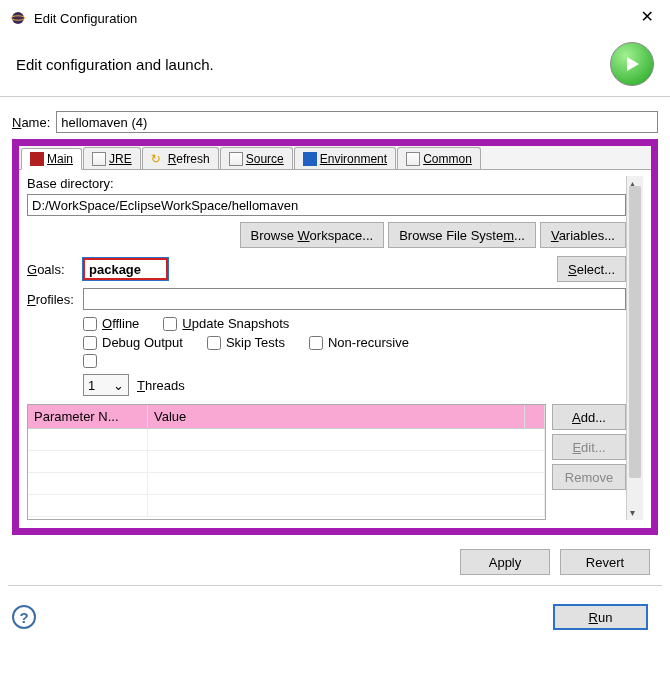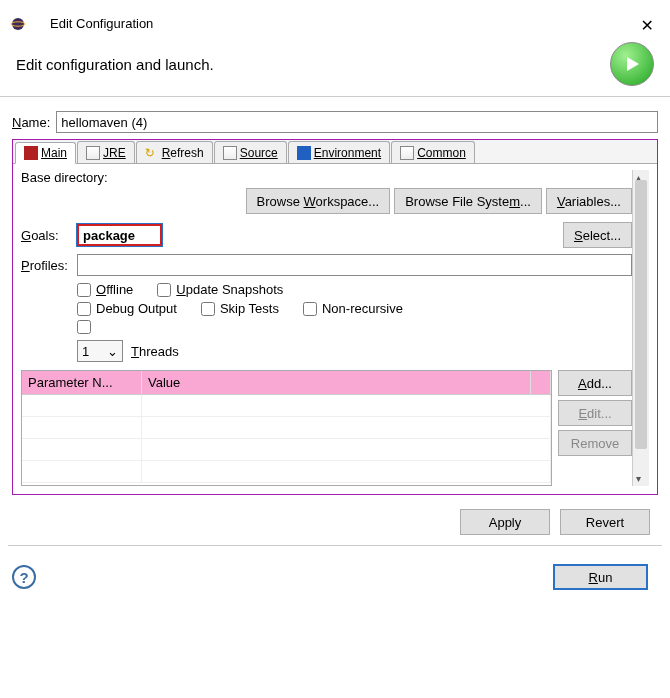--- a/index.html
+++ b/index.html
@@ -1,31 +1,31 @@
 <!DOCTYPE html>
 <html><head>
 <meta charset="utf-8">
 <style>
 * { box-sizing: border-box; margin: 0; padding: 0; }
 body { font-family: "Segoe UI", Tahoma, sans-serif; font-size: 13px; background: #fff; color: #000; width: 670px; height: 698px; overflow: hidden; }
-.titlebar { display: flex; align-items: flex-start; padding: 16px 10px; height: 32px; gap: 16px; }
+.titlebar { display: flex; align-items: flex-end; padding: 6px 10px; height: 32px; }
 .titlebar .icon { width: 16px; height: 16px; margin-right: 8px; }
 .titlebar .title { flex: 1; }
 .titlebar .close { font-size: 16px; padding: 0 6px; cursor: pointer; }
 .header { display: flex; align-items: center; padding: 10px 16px; border-bottom: 1px solid #ccc; margin-bottom: 6px; }
 .header .txt { flex: 1; font-size: 15px; }
 .header .run-icon { width: 44px; height: 44px; border-radius: 50%; background: radial-gradient(circle at 35% 30%, #a0f090, #1ea51e); display: flex; align-items: center; justify-content: center; border: 1px solid #888; }
 .header .run-icon svg { width: 20px; height: 20px; }
 .form-area { padding: 4px 8px; }
 .name-row { display: flex; align-items: center; margin: 4px 4px 6px 4px; }
 .lbl { margin-right: 6px; }
 .underline { text-decoration: underline; }
 input[type=text] { border: 1px solid #888; padding: 2px 4px; font-family: inherit; font-size: 13px; height: 22px; background: #fff; }
 .name-input { flex: 1; }
-.tab-outer { border: 1px solid #a21caf; margin: 0 4px; position: relative; }
+.tab-outer { border: 7px solid #a21caf; margin: 0 4px; position: relative; }
 .tabs { display: flex; border-bottom: 1px solid #aaa; background: #f4f4f4; height: 24px; align-items: flex-end; padding-left: 2px; }
 .tab { display: flex; align-items: center; padding: 2px 8px; border: 1px solid #aaa; border-bottom: none; margin-right: 1px; background: #f0f0f0; font-size: 12px; height: 22px; cursor: pointer; border-radius: 3px 3px 0 0; position: relative; }
 .tab.active { background: #fff; border-bottom: 1px solid #fff; margin-bottom: -1px; }
 .tab .ticon { width: 14px; height: 14px; margin-right: 3px; display: inline-block; }
 .tab-body { padding: 6px 8px 8px 8px; display: flex; }
 .tab-content { flex: 1; }
 .scrollbar { width: 17px; background: #f0f0f0; border-left: 1px solid #ccc; position: relative; }
 .scrollbar::before { content: '▴'; position: absolute; top: 2px; left: 3px; font-size: 10px; color: #555; }
 .scrollbar::after { content: '▾'; position: absolute; bottom: 2px; left: 3px; font-size: 10px; color: #555; }
 .scroll-thumb { position: absolute; left: 2px; right: 2px; top: 10px; height: 85%; background: #cdcdcd; border-radius: 2px; }
@@ -120,20 +120,21 @@
         </div>
       <div class="tab">
           <span class="ticon generic-icon"></span>
           <span class="underline">Common</span>
         </div>
     </div>
 
     <div class="tab-body">
       <div class="tab-content">
         <span class="field-lbl">Base directory:</span>
+        <input type="text" class="wide-input" value="D:/WorkSpace/EclipseWorkSpace/hellomaven" style="">
         <div class="btn-row">
           <button>Browse <span class="underline">W</span>orkspace...</button>
           <button>Browse File Syste<span class="underline">m</span>...</button>
           <button><span class="underline">V</span>ariables...</button>
         </div>
 
         <div class="grid-row">
           <span class="gl"><span class="underline">G</span>oals:</span>
           <input type="text" class="goals-highlight" value="package" style="">
           <span style="flex:1"></span>

